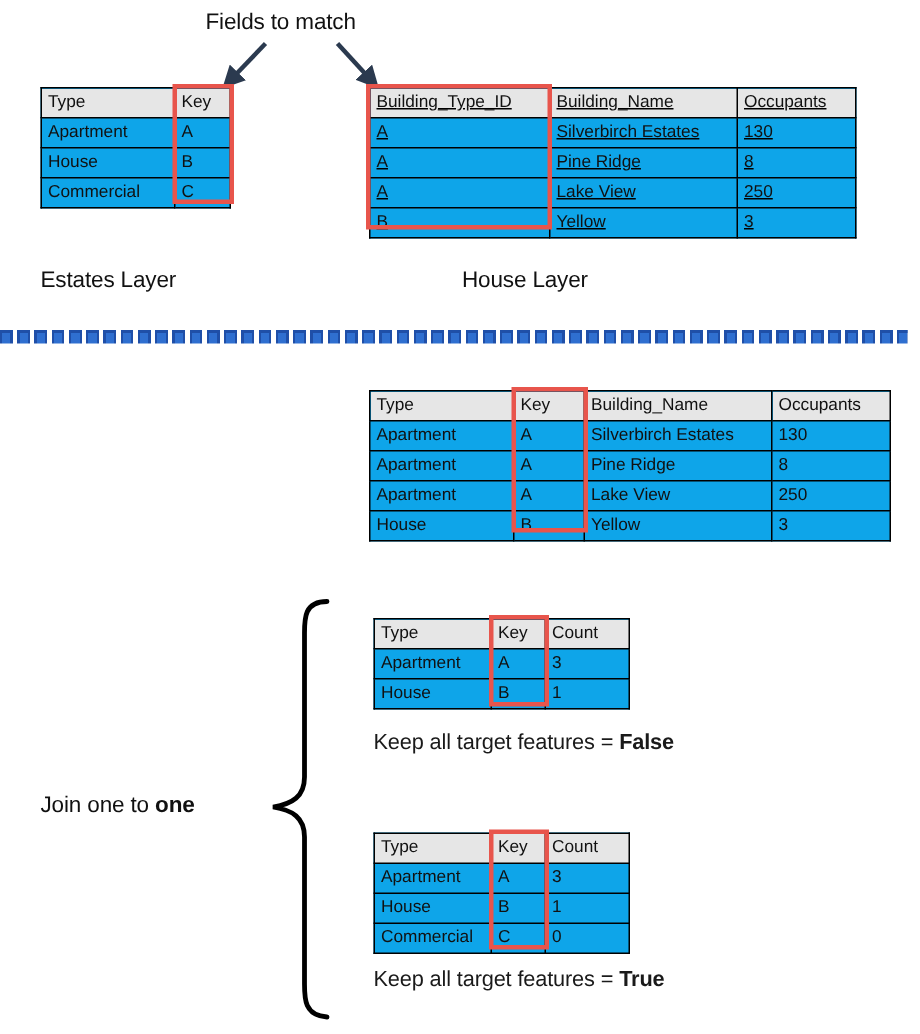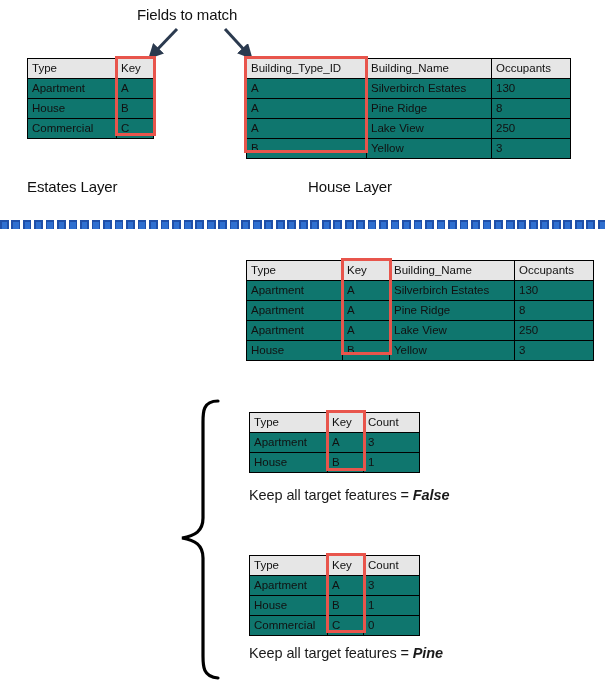--- a/index.html
+++ b/index.html
@@ -25,28 +25,28 @@
     color: #1a1a1a;
     white-space: nowrap;
     letter-spacing: -0.1px;
   }
   .label-lg {
     font-size: 15px;
     color: #111111;
     white-space: nowrap;
     letter-spacing: -0.1px;
   }
-  .label b { font-weight: bold; font-style: italic; }
+  .label b { font-weight: bold; }
 
   
   table.tbl {
     border-collapse: collapse;
     font-size: 11.5px;
     color: #111111;
-    background: #0f766e;
+    background: #0ea5e9;
     table-layout: fixed;
   }
   table.tbl th, table.tbl td {
     border: 1px solid #000000;
     padding: 1px 4px;
     text-align: left;
     font-weight: normal;
     height: 17px;
     line-height: 15px;
     overflow: hidden;
@@ -141,21 +141,21 @@
         </tr>
         <tr>
           <td>Commercial</td>
           <td>C</td>
         </tr>
       </tbody>
     </table>
     <div class="redbox" style="left:88px; top:-2px; width:41px; height:80px;"></div>
   </div>
 
-  <div class="abs" style="left:246px; top:58px;">
+  <div class="abs" style="left:246px; top:58px;text-decoration:underline;">
     <table class="tbl">
       <colgroup>
           <col style="width:120px">
           <col style="width:125px">
           <col style="width:79px">
         </colgroup>
       <thead>
         <tr>
           <th>Building_Type_ID</th>
           <th>Building_Name</th>
@@ -243,20 +243,23 @@
   <svg class="deco" style="left:178px; top:398px;" width="46" height="284" viewBox="0 0 46 284">
     <path d="M40 3
              C 25 3, 25 14, 25 24
              L 25 120
              C 25 133, 17 138, 4 140
              C 17 142, 25 147, 25 160
              L 25 258
              C 25 268, 25 279, 40 280" fill="none" stroke="#000000" stroke-width="3.2" stroke-linecap="round"></path>
   </svg>
 
+  <div class="abs label-lg" style="left:27px; top:528px;">
+    <span>Join one to </span><b>one</b>
+  </div>
 
   <div class="abs" style="left:249px; top:412px;">
     <table class="tbl">
       <colgroup>
           <col style="width:78px">
           <col style="width:36px">
           <col style="width:56px">
         </colgroup>
       <thead>
         <tr>
@@ -314,16 +317,16 @@
           <td>Commercial</td>
           <td>C</td>
           <td>0</td>
         </tr>
       </tbody>
     </table>
     <div class="redbox" style="left:77px; top:-2px; width:40px; height:80px;"></div>
   </div>
 
   <div class="abs label" style="left:249px; top:645px;">
-    <span>Keep all target features = </span><b>Pine</b>
+    <span>Keep all target features = </span><b>True</b>
   </div>
 
 </div>
 
 </body></html>

